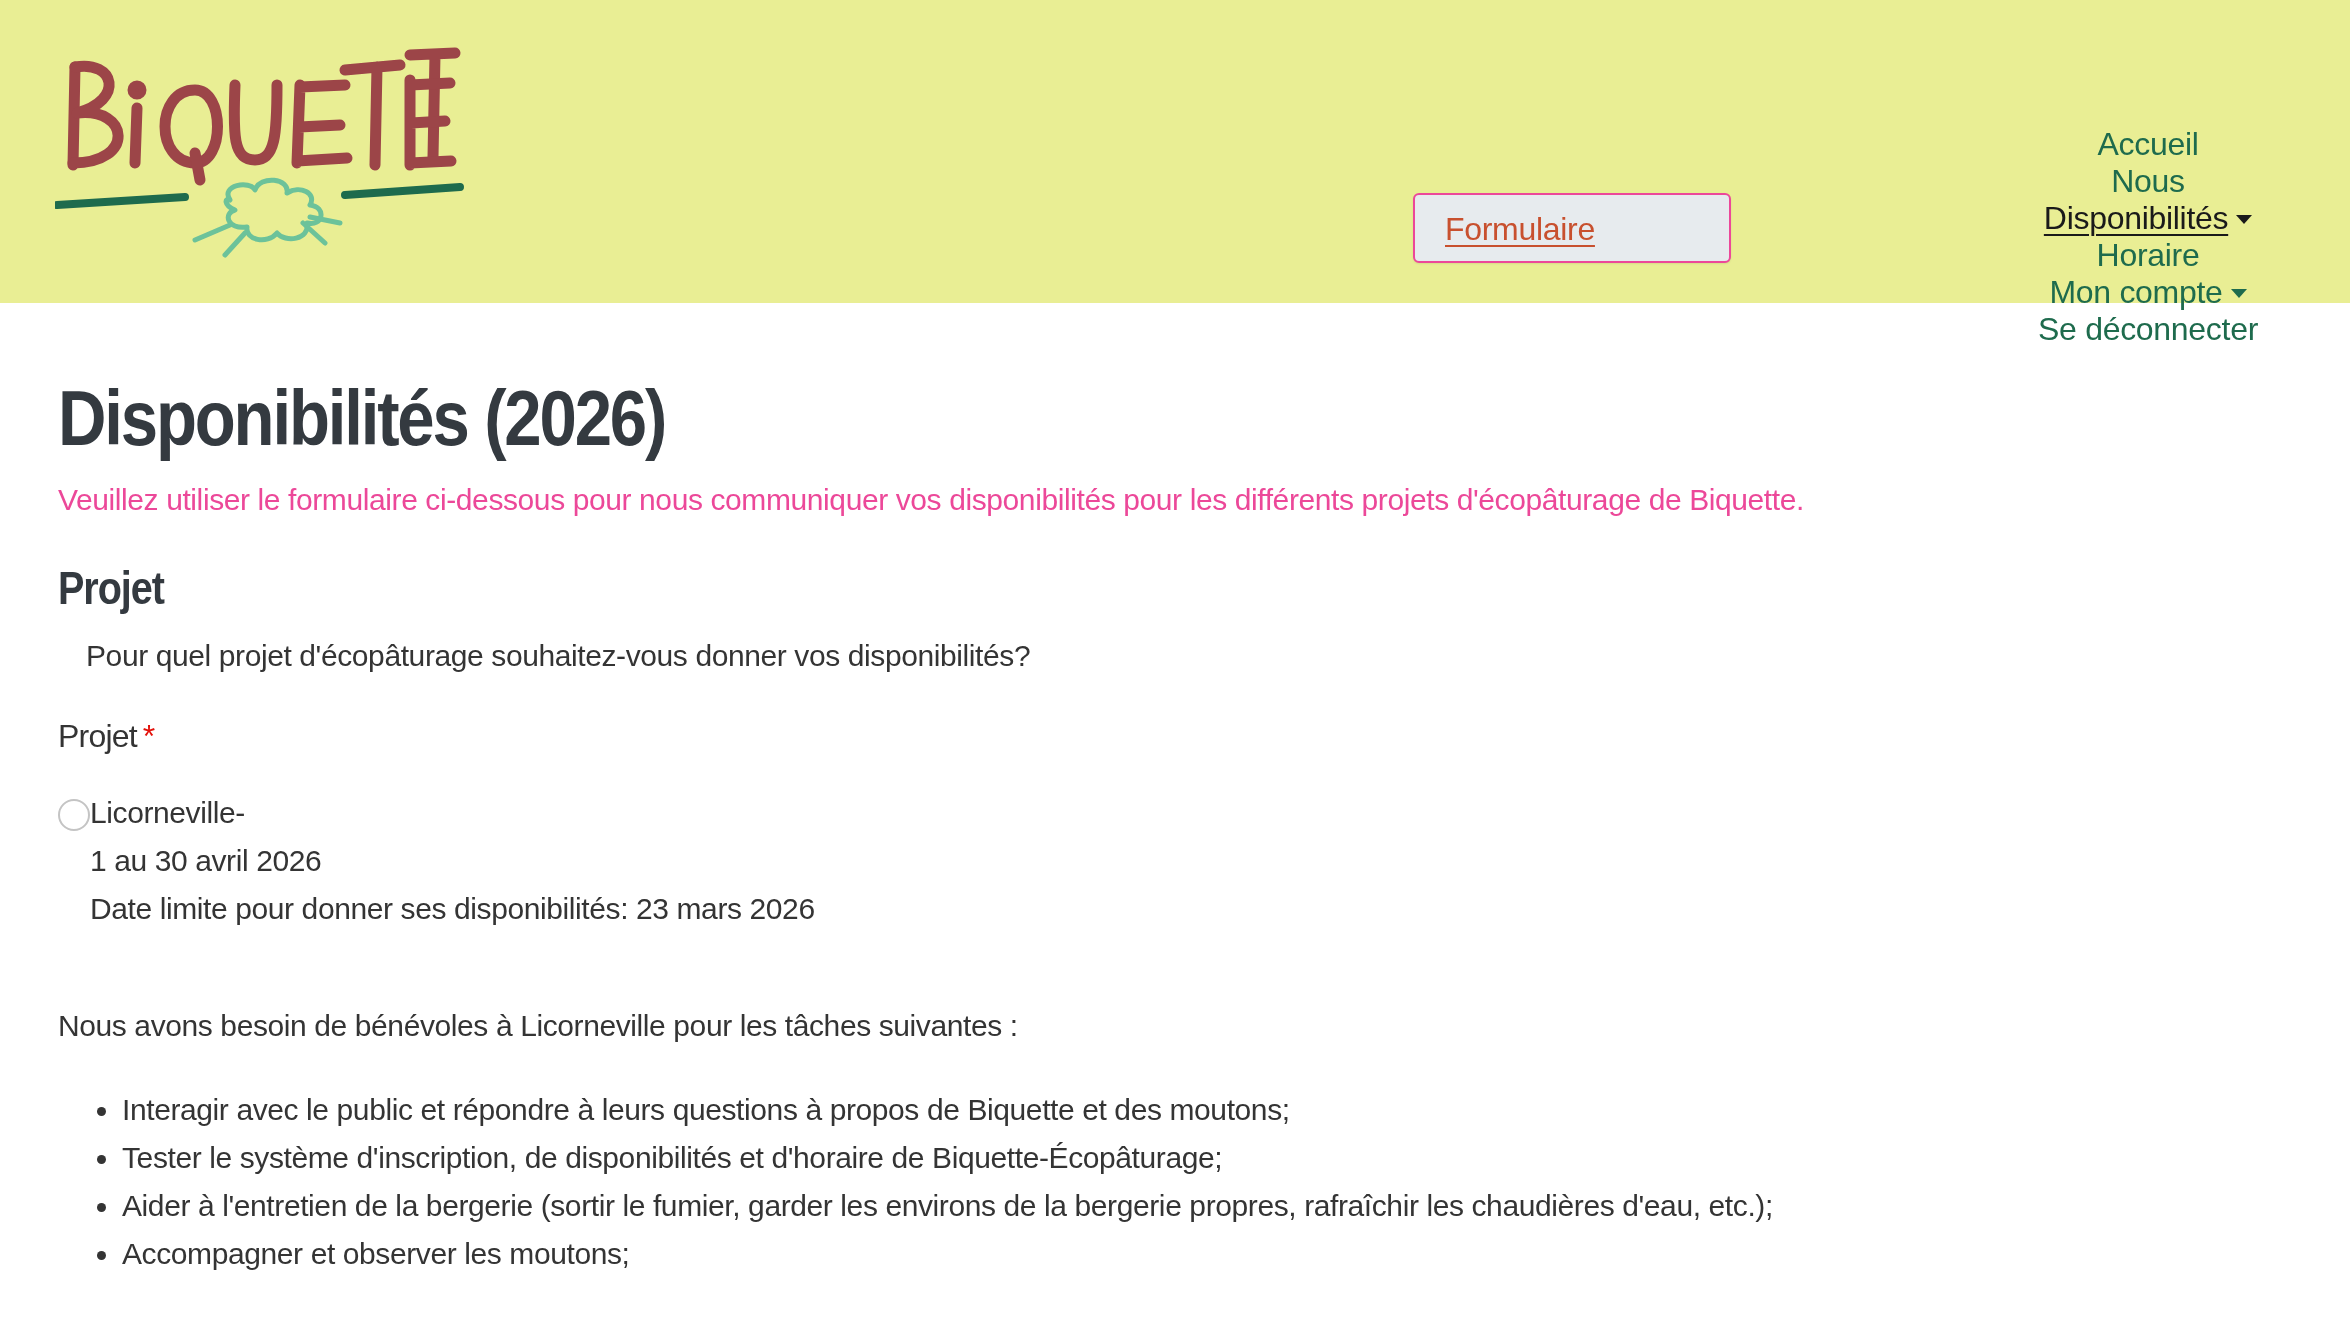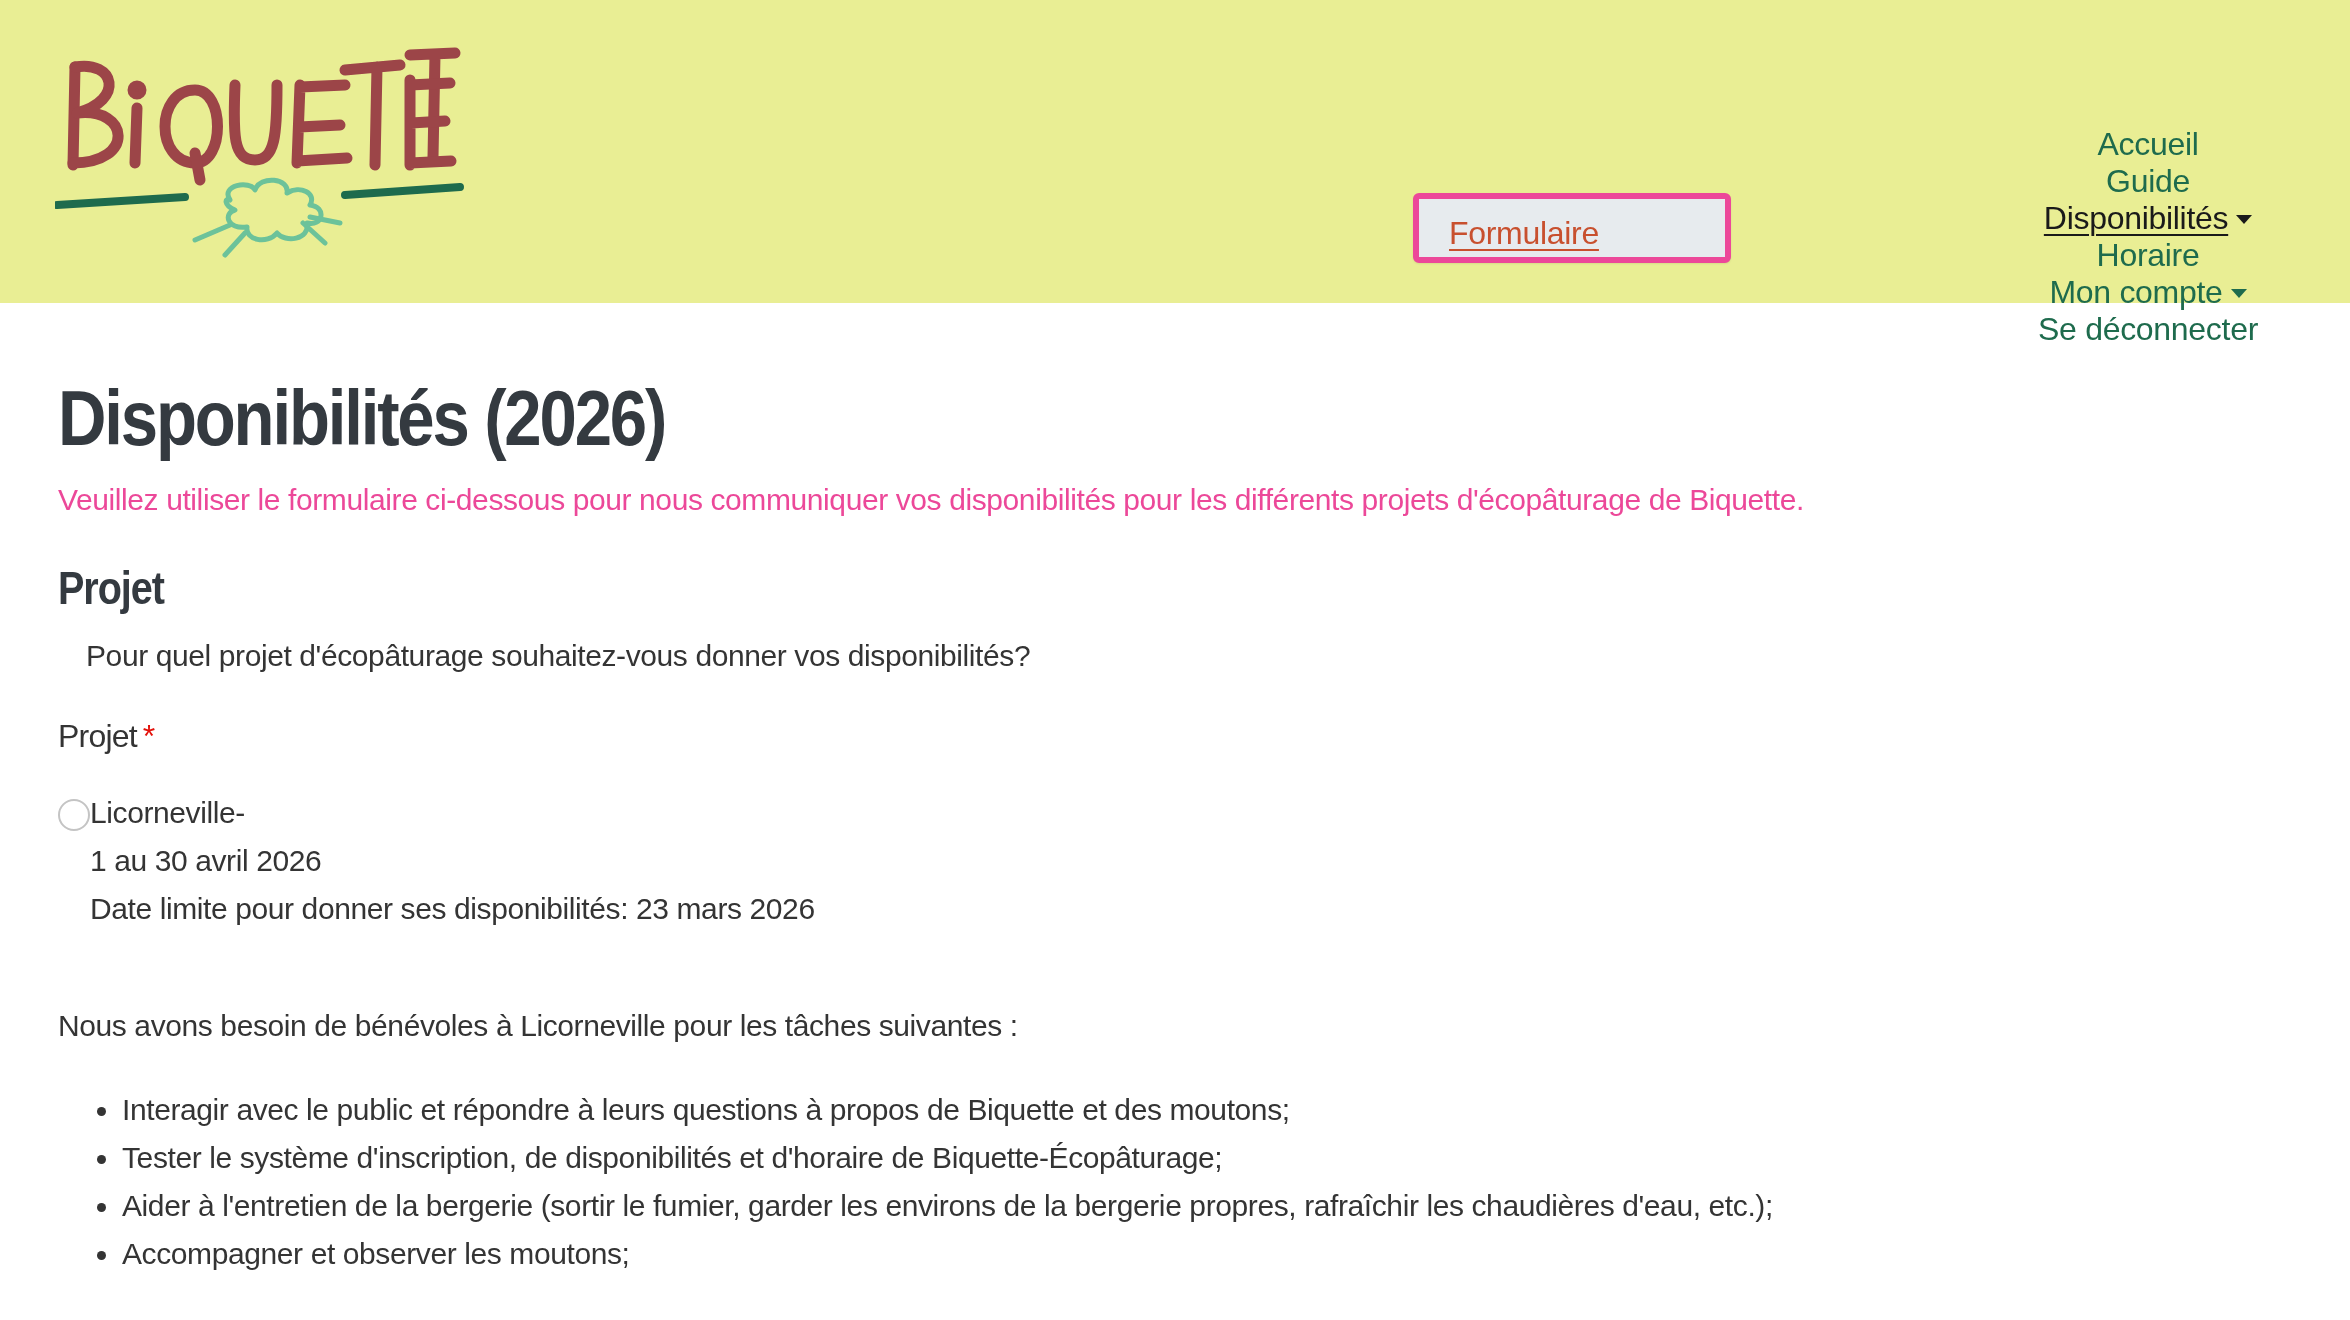--- a/index.html
+++ b/index.html
@@ -9,21 +9,21 @@
   .header { position: absolute; left: 0; top: 0; width: 2350px; height: 303px; background: #e9ee94; }
   .logo { position: absolute; left: 55px; top: 45px; width: 410px; height: 215px; }
   .logo svg { width: 100%; height: 100%; }
 
   .nav { position: absolute; top: 126px; right: 76px; display: flex; align-items: center; gap: 0; flex-direction: column; }
   .nav-item { font-size: 32px; color: #1e6b4d; text-decoration: none; padding: 0 16px; display: flex; align-items: center; cursor: pointer; white-space: nowrap; letter-spacing: -0.3px; }
   .nav-item.active { color: #1a1a1a; }
   .nav-item.active .nav-label { text-decoration: underline; text-underline-offset: 5px; text-decoration-thickness: 2px; }
   .caret { display: inline-block; width: 0; height: 0; border-left: 8px solid transparent; border-right: 8px solid transparent; border-top: 9px solid currentColor; margin-left: 8px; margin-top: 2px; }
 
-  .dropdown { position: absolute; left: 1413px; top: 193px; width: 318px; height: 70px; background: #e7ebee; border: 6px solid #ec4899; border-radius: 6px; box-shadow: 0 1px 2px rgba(0,0,0,0.08); }
+  .dropdown { position: absolute; left: 1413px; top: 193px; width: 318px; height: 70px; background: #e7ebee; border: 2px solid #ec4899; border-radius: 6px; box-shadow: 0 1px 2px rgba(0,0,0,0.08); }
   .dropdown-item { position: absolute; left: 30px; top: 16px; font-size: 32px; color: #c8502e; text-decoration: underline; text-underline-offset: 5px; text-decoration-thickness: 2px; cursor: pointer; letter-spacing: -0.3px; }
 
   .main { position: absolute; left: 58px; top: 303px; width: 2240px; }
   .page-title { position: absolute; top: 70px; left: 0; font-size: 78px; font-weight: bold; color: #343a40; letter-spacing: -2.5px; transform: scaleX(0.86); transform-origin: left; white-space: nowrap; }
   .intro { position: absolute; top: 180px; left: 0; font-size: 30px; color: #ec4899; white-space: nowrap; letter-spacing: -0.4px; }
   .section-title { position: absolute; top: 258px; left: 0; font-size: 46px; font-weight: bold; color: #343a40; letter-spacing: -1.2px; transform: scaleX(0.86); transform-origin: left; }
   .section-desc { position: absolute; top: 336px; left: 0; font-size: 30px; color: #343434; white-space: nowrap; letter-spacing: -0.4px; margin-left: 28px; }
 
   .field-label { position: absolute; top: 415px; left: 0; font-size: 32px; color: #343434; letter-spacing: -0.8px; }
   .required { color: #e3120b; margin-left: 6px; }
@@ -74,21 +74,21 @@
         <path d="M175 180 L140 195 M190 188 L170 210 M248 178 L270 198 M255 172 L285 178"></path>
       </g>
     </svg>
   </a>
 
   <nav class="nav">
     <a class="nav-item">
         <span class="nav-label">Accueil</span>
       </a>
     <a class="nav-item">
-        <span class="nav-label">Guide</span>
+        <span class="nav-label">Nous</span>
       </a>
     <a class="nav-item active">
         <span class="nav-label">Disponibilités</span>
         <span class="caret"></span>
       </a>
     <a class="nav-item">
         <span class="nav-label">Horaire</span>
       </a>
     <a class="nav-item">
         <span class="nav-label">Mon compte</span>

